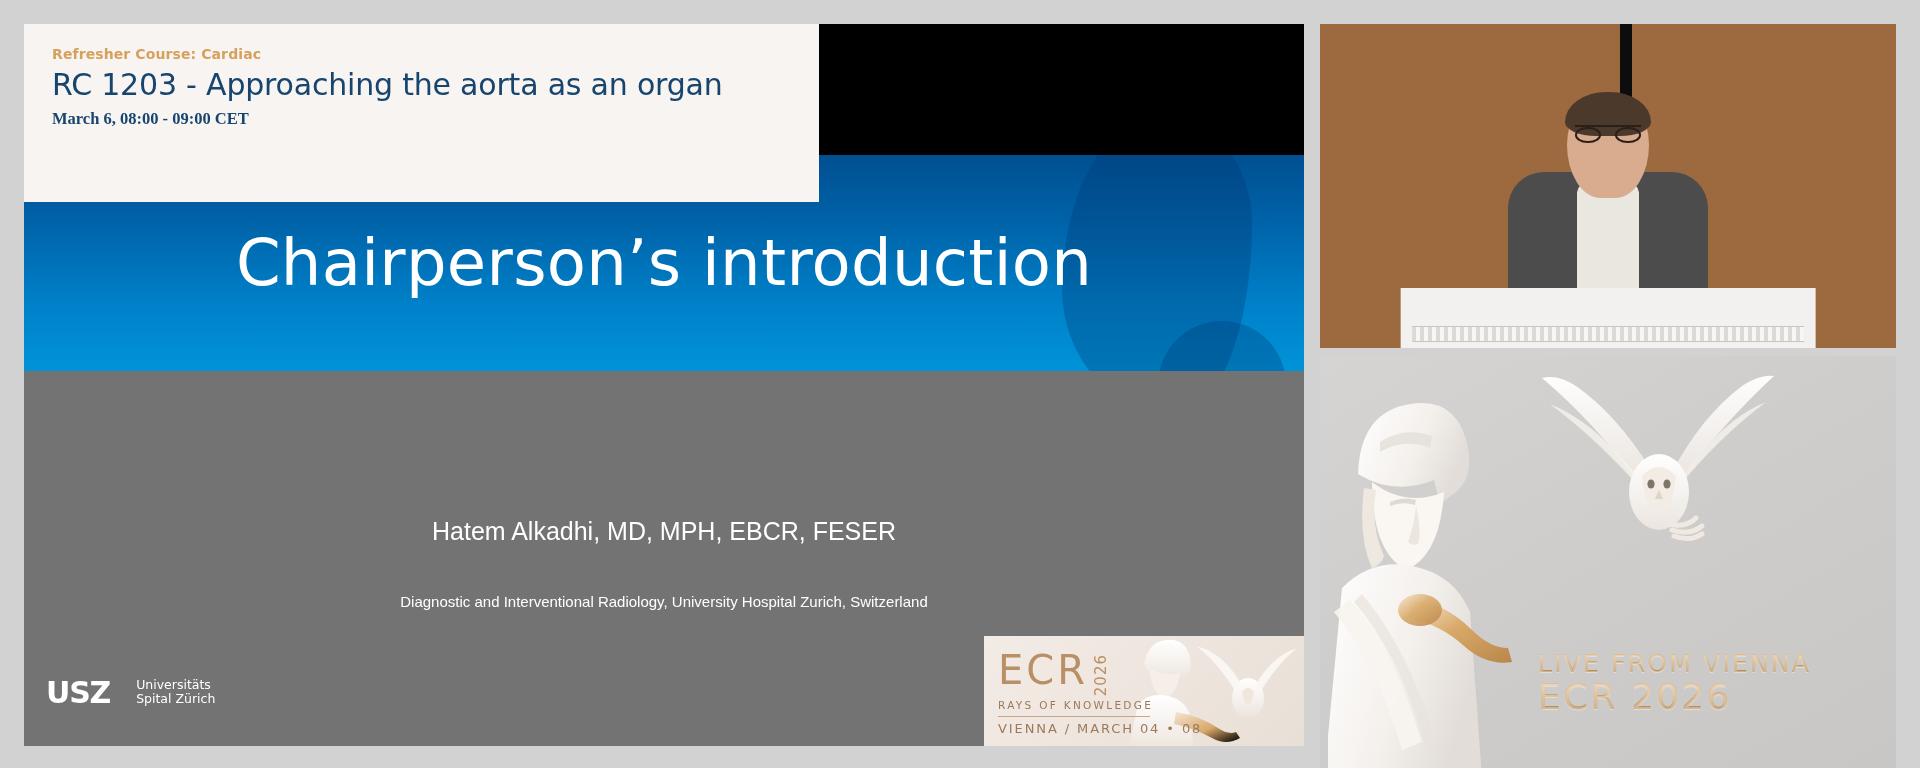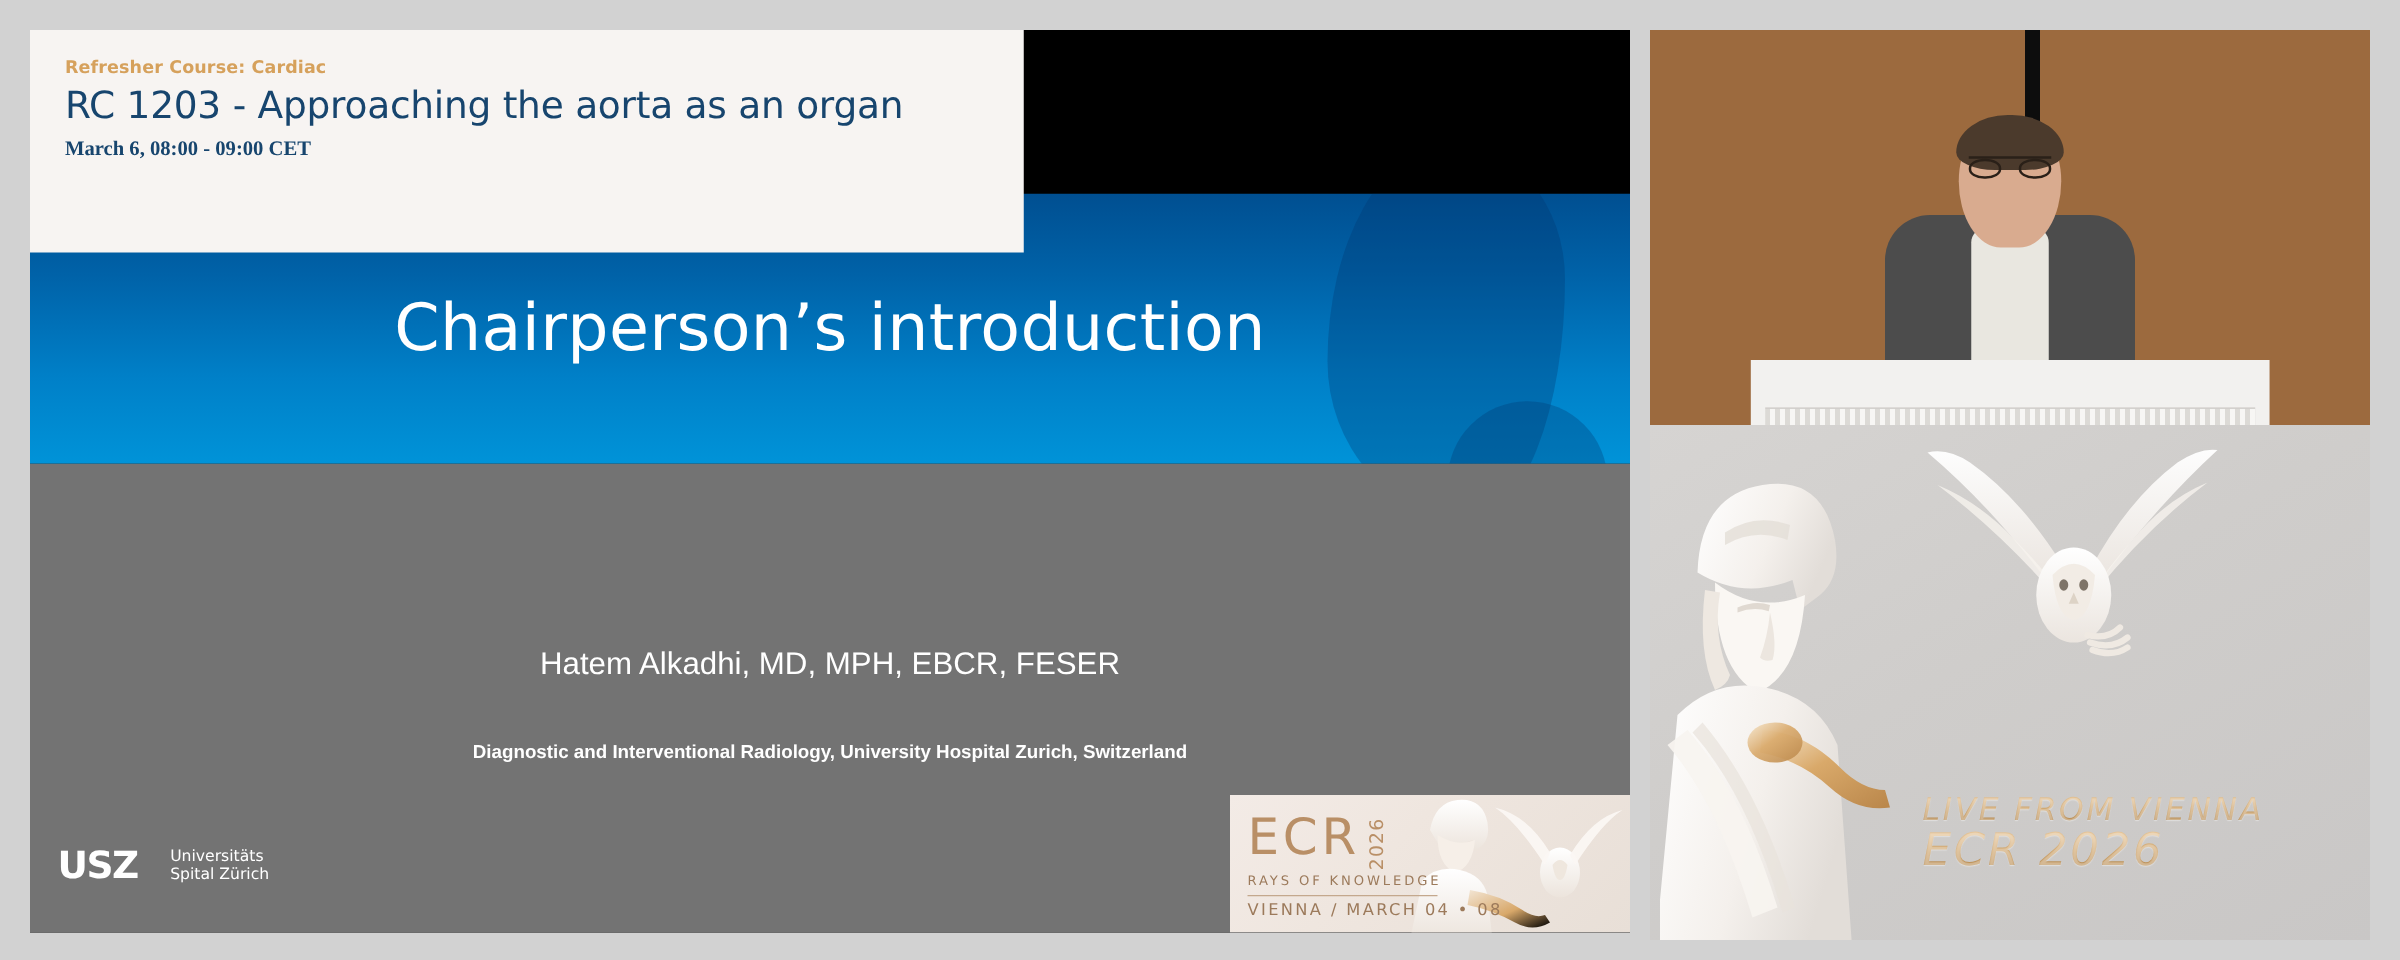--- a/index.html
+++ b/index.html
@@ -72,21 +72,21 @@
   .slide-title {
     position: absolute;
     left: 0;
     top: 131px;
     width: 100%;
     height: 216px;
     display: flex;
     align-items: center;
     justify-content: center;
     color: #ffffff;
-    font-size: 52px;
+    font-size: 64px;
     font-weight: 400;
     letter-spacing: 0.3px;
     font-family: "DejaVu Sans", sans-serif;
     z-index: 3;
     text-align: center;
   }
 
   
   .slide-body {
     position: absolute;
@@ -110,21 +110,21 @@
   }
 
   .presenter-affiliation {
     position: absolute;
     left: 0;
     right: 0;
     top: 222px;
     text-align: center;
     color: #ffffff;
     font-size: 15px;
-    font-weight: 700;
+    font-weight: 400;
     font-family: "Liberation Sans", sans-serif;
   }
 
   
   .usz-logo {
     position: absolute;
     left: 22px;
     bottom: 38px;
     display: flex;
     align-items: flex-start;
@@ -377,26 +377,25 @@
     height: 14px;
     background: repeating-linear-gradient(to right, #dcdad6 0 4px, #f7f6f4 4px 8px);
     border-top: 1px solid #c9c6c2;
     border-bottom: 1px solid #c9c6c2;
   }
 
   
   #branding-panel {
     position: absolute;
     left: 1320px;
-    top: 340px;
+    top: 356px;
     width: 576px;
     height: 412px;
     background: linear-gradient(150deg, #d6d4d2 0%, #cfcdcb 45%, #c9c7c6 100%);
     overflow: hidden;
-    font-style: italic;
   }
   .athena {
     position: absolute;
     left: 8px;
     bottom: -10px;
     width: 230px;
     height: 400px;
   }
   .owl {
     position: absolute;

